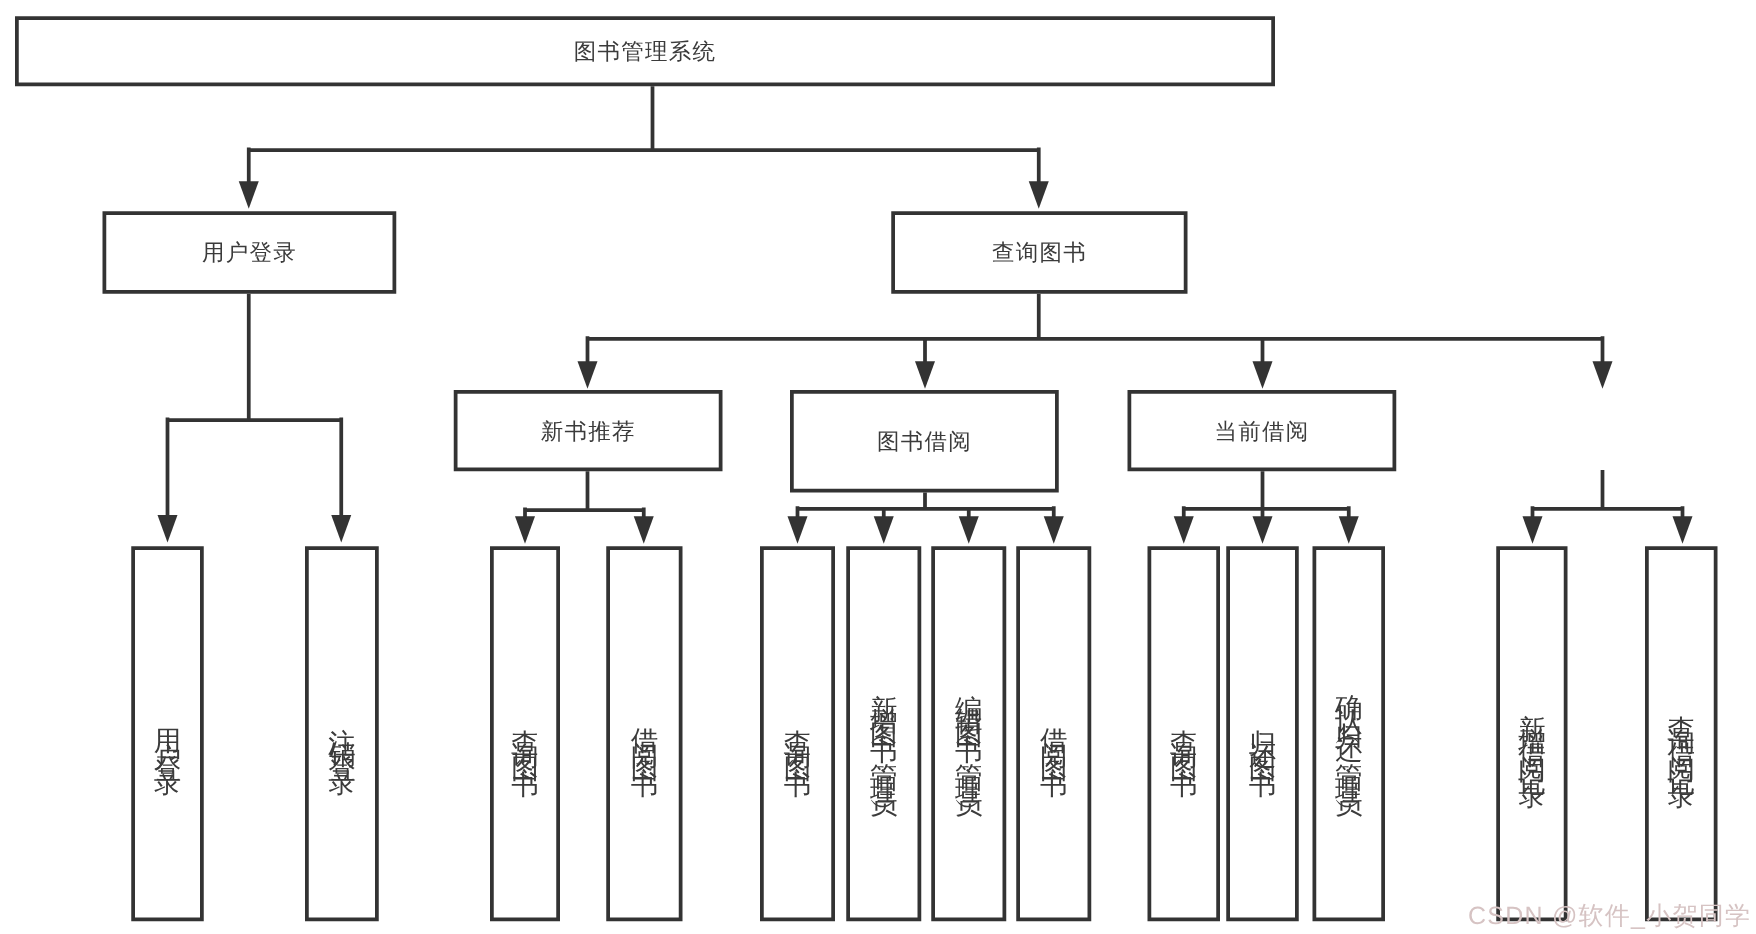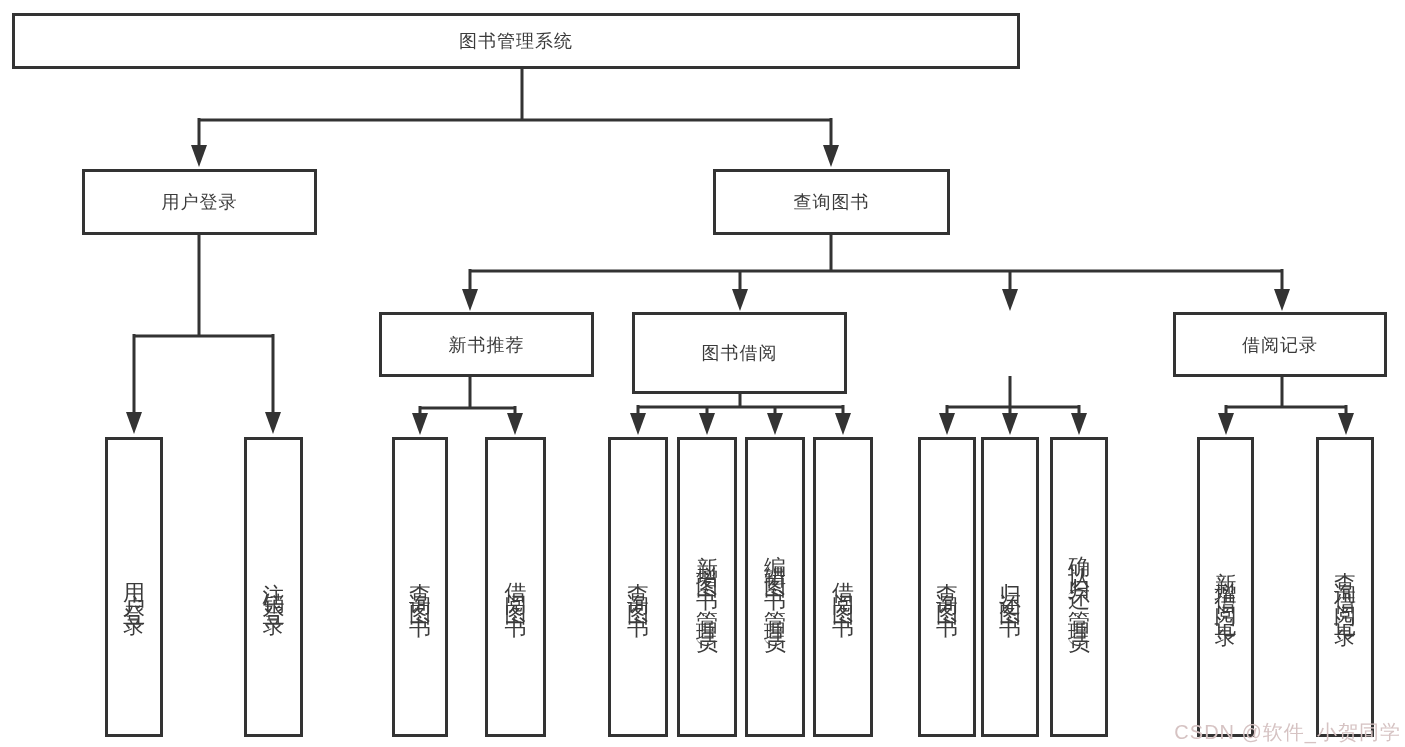--- a/index.html
+++ b/index.html
@@ -43,21 +43,21 @@
     text-orientation: mixed;
     font-size: 22px;
     letter-spacing: 11px;
     line-height: 1;
     white-space: nowrap;
   }
   
   .root-box   { left: 12px;   top: 13px;  width: 1008px; height: 56px; }
   .l2-user    { left: 82px;   top: 169px; width: 235px;  height: 66px; }
   .l2-book    { left: 713px;  top: 169px; width: 237px;  height: 66px; }
-  .l3-rec     { left: 363px;  top: 312px; width: 215px;  height: 65px; margin-left: 16px; }
+  .l3-rec     { left: 363px;  top: 312px; width: 215px;  height: 65px; }
   .l3-bor     { left: 632px;  top: 312px; width: 215px;  height: 82px; }
   .l3-cur     { left: 902px;  top: 312px; width: 215px;  height: 65px; }
   .l3-log     { left: 1173px; top: 312px; width: 214px;  height: 65px; }
   .col        { top: 437px; height: 300px; }
   .c-user-1   { left: 105px;  width: 58px; }
   .c-user-2   { left: 244px;  width: 59px; }
   .c-rec-1    { left: 392px;  width: 56px; }
   .c-rec-2    { left: 485px;  width: 61px; }
   .c-bor-1    { left: 608px;  width: 60px; }
   .c-bor-2    { left: 677px;  width: 60px; }
@@ -157,22 +157,22 @@
   <div class="node h l2-book">
     <span>查询图书</span>
   </div>
 
   <div class="node h l3-rec">
     <span>新书推荐</span>
   </div>
   <div class="node h l3-bor">
     <span>图书借阅</span>
   </div>
-  <div class="node h l3-log">
-    <span>借阅记录</span>
+  <div class="node h l3-cur">
+    <span>当前借阅</span>
   </div>
 
   <div class="node v col c-user-1">
     <span>用户登录</span>
   </div>
   <div class="node v col c-user-2">
     <span>注销登录</span>
   </div>
 
   <div class="node v col c-rec-1">

